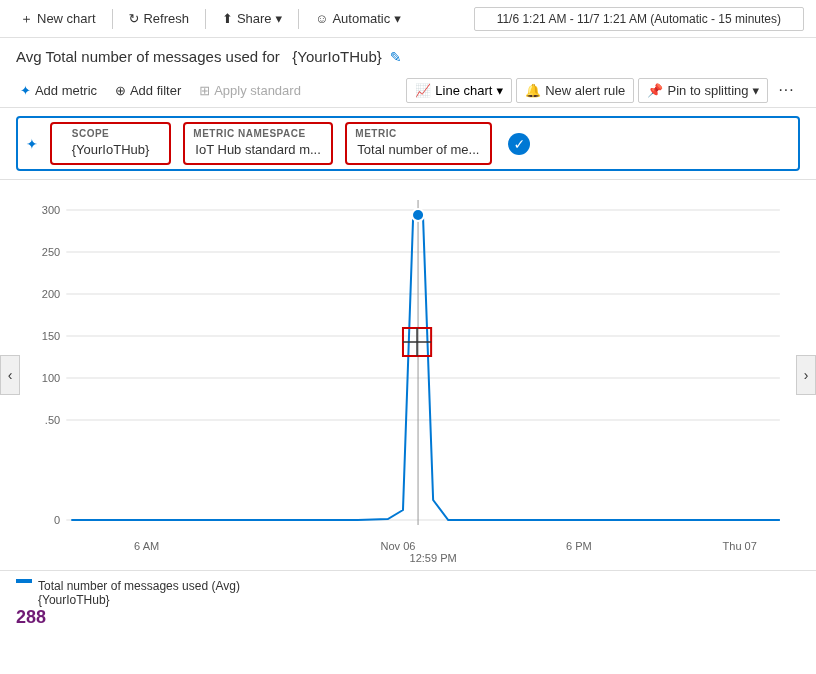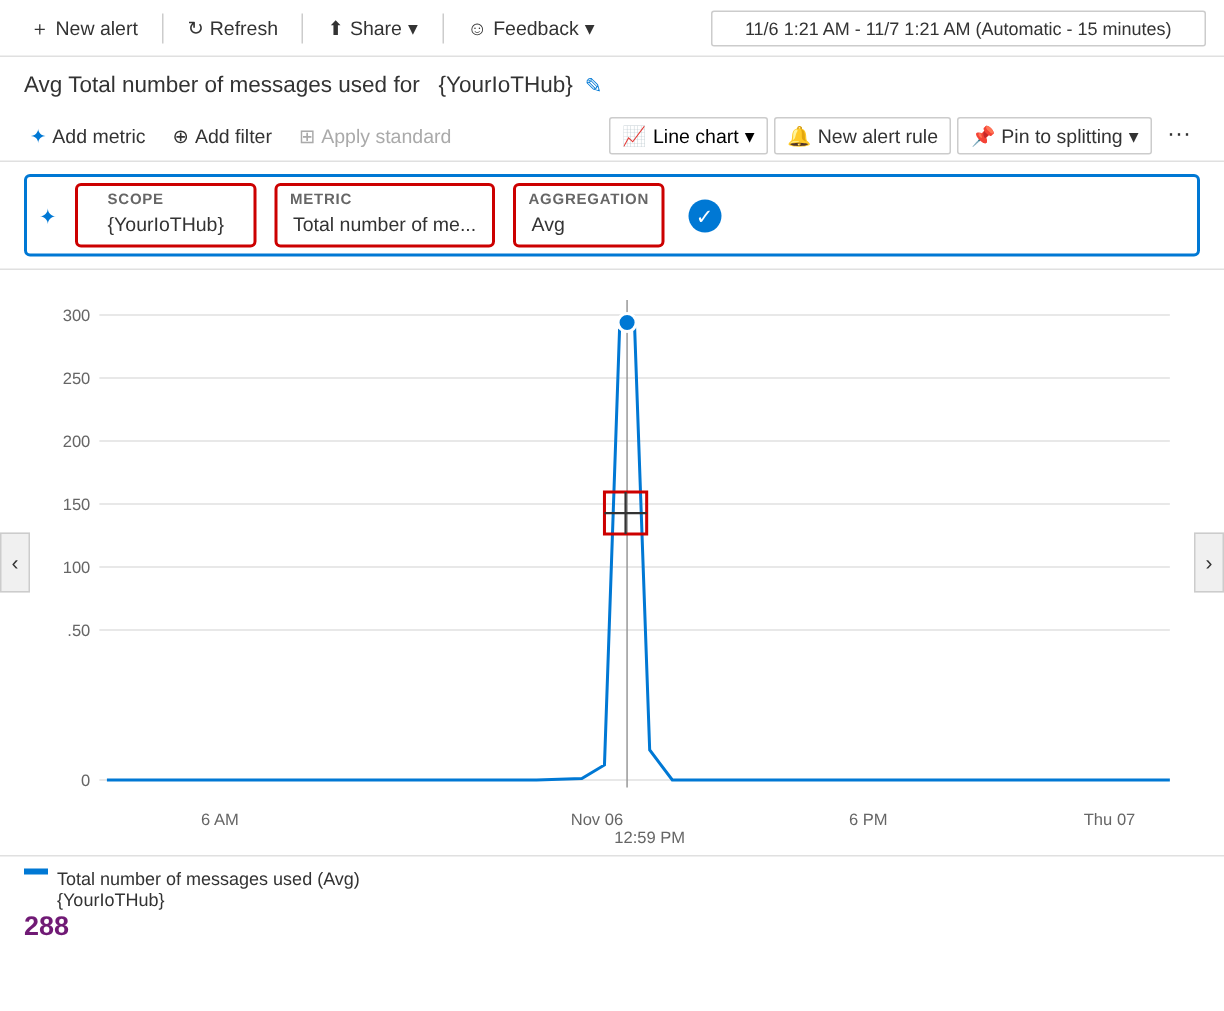--- a/index.html
+++ b/index.html
@@ -135,37 +135,37 @@
       font-size: 13px; color: #333; padding: 2px 0;
     }
   </style>
 </head>
 <body>
 
 <div class="top-toolbar">
   <div class="top-toolbar-left">
     <button class="tb-btn">
       <span>＋</span>
-      <span>New alert</span>
+      <span>New chart</span>
     </button>
     <div class="tb-divider"></div>
     <button class="tb-btn">
       <span>↻</span>
       <span>Refresh</span>
     </button>
     <div class="tb-divider"></div>
     <button class="tb-btn">
       <span>⬆</span>
       <span>Share</span>
       <span>▾</span>
     </button>
     <div class="tb-divider"></div>
     <button class="tb-btn">
       <span>☺</span>
-      <span>Feedback</span>
+      <span>Automatic</span>
       <span>▾</span>
     </button>
   </div>
   <div class="top-toolbar-right">
     <button class="time-range-btn">
       <span>11/6 1:21 AM - 11/7 1:21 AM (Automatic - 15 minutes)</span>
     </button>
   </div>
 </div>
 
@@ -214,38 +214,38 @@
 
 <div class="scope-row">
   <div class="scope-container">
     <span class="scope-icon">✦</span>
 
     <div class="scope-box">
       <span class="field-label">SCOPE</span>
       <span class="scope-inner-value">{YourIoTHub}</span>
     </div>
 
+    <div class="ns-field">
+      <span class="field-label">METRIC NAMESPACE</span>
+      <div class="field-select-wrap">
+        <select class="field-select">
+          <option>IoT Hub standard m...</option>
+        </select>
+      </div>
+    </div>
 
     <div class="metric-field">
       <span class="field-label">METRIC</span>
       <div class="field-select-wrap">
         <select class="field-select">
           <option>Total number of me...</option>
         </select>
       </div>
     </div>
 
-    <div class="agg-field">
-      <span class="field-label">AGGREGATION</span>
-      <div class="field-select-wrap">
-        <select class="field-select">
-          <option>Avg</option>
-        </select>
-      </div>
-    </div>
     <div class="check-circle">✓</div>
   </div>
 </div>
 
 <div style="position:relative;">
   <div class="nav-arrow-left">‹</div>
   <div class="nav-arrow-right">›</div>
   <div class="chart-area">
     <div class="chart-container">
       <svg class="chart" viewBox="0 0 780 380" preserveAspectRatio="none">

